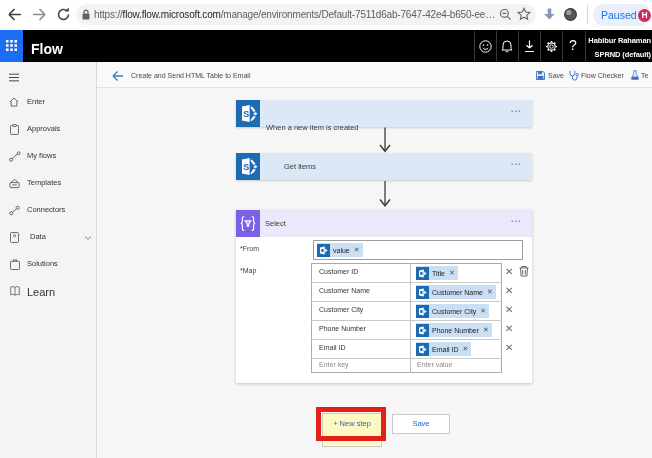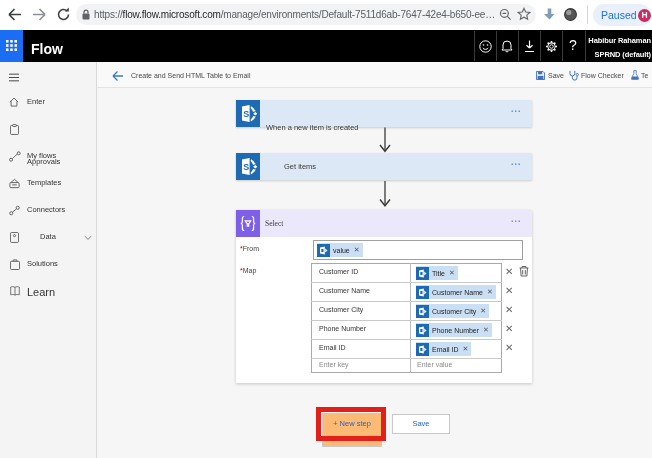--- a/index.html
+++ b/index.html
@@ -150,21 +150,21 @@
 
 <svg class="abs" style="left:9px;top:97px;" width="10" height="10" viewBox="0 0 11 11">
   <path d="M1 5.5 L5.5 1.2 L10 5.5 M2.3 4.7 V10 h6.4 V4.7" stroke="#5a5a5a" stroke-width="1" fill="none"></path>
 </svg>
 <div class="abs" style="left:27px;top:97px;font-size:7.5px;color:#333;">Enter</div>
 
 <svg class="abs" style="left:10px;top:124px;" width="9" height="11" viewBox="0 0 10 12">
   <rect x="0.5" y="1.5" width="9" height="10" rx="1" stroke="#5a5a5a" stroke-width="1" fill="none"></rect>
   <rect x="3" y="0.5" width="4" height="2.2" rx="0.6" stroke="#5a5a5a" stroke-width="1" fill="#f4f4f4"></rect>
 </svg>
-<div class="abs" style="left:27px;top:124px;font-size:7.5px;color:#333;margin-top:33px;">Approvals</div>
+<div class="abs" style="left:27px;top:124px;font-size:7.5px;color:#333;">Approvals</div>
 
 <svg class="abs" style="left:9px;top:151px;" width="12" height="11" viewBox="0 0 13 12">
   <circle cx="2.2" cy="9.5" r="1.6" stroke="#5a5a5a" stroke-width="1" fill="none"></circle>
   <circle cx="10.5" cy="2.5" r="1.6" stroke="#5a5a5a" stroke-width="1" fill="none"></circle>
   <path d="M3.5 8.5 C6 6.5 7 4.5 9 3.5" stroke="#5a5a5a" stroke-width="1" fill="none"></path>
 </svg>
 <div class="abs" style="left:27px;top:151px;font-size:7.5px;color:#333;">My flows</div>
 
 <svg class="abs" style="left:9px;top:178px;" width="11" height="11" viewBox="0 0 12 12">
   <path d="M2 5 L6 1.5 L10 5" stroke="#5a5a5a" stroke-width="1" fill="none"></path>
@@ -177,21 +177,21 @@
   <circle cx="2.5" cy="9" r="1.7" stroke="#5a5a5a" stroke-width="1" fill="none"></circle>
   <circle cx="9.5" cy="3" r="1.7" stroke="#5a5a5a" stroke-width="1" fill="none"></circle>
   <path d="M3.8 7.8 L8.2 4.2" stroke="#5a5a5a" stroke-width="1"></path>
 </svg>
 <div class="abs" style="left:27px;top:205px;font-size:7.5px;color:#333;">Connectors</div>
 
 <svg class="abs" style="left:10px;top:232px;" width="9" height="11" viewBox="0 0 10 12">
   <rect x="0.5" y="0.5" width="9" height="11" rx="1.2" stroke="#5a5a5a" stroke-width="1" fill="none"></rect>
   <circle cx="5" cy="4" r="1.2" stroke="#5a5a5a" stroke-width="0.9" fill="none"></circle>
 </svg>
-<div class="abs" style="left:40px;top:232px;font-size:7.5px;color:#333;">Data</div>
+<div class="abs" style="left:30px;top:232px;font-size:7.5px;color:#333;">Data</div>
 <svg class="abs" style="left:84px;top:235px;" width="8" height="6" viewBox="0 0 8 6">
   <path d="M1 1.2 L4 4.5 L7 1.2" stroke="#888" stroke-width="1" fill="none"></path>
 </svg>
 
 <svg class="abs" style="left:10px;top:259px;" width="10" height="11" viewBox="0 0 11 12">
   <rect x="0.5" y="2.5" width="10" height="9" rx="1" stroke="#5a5a5a" stroke-width="1" fill="none"></rect>
   <path d="M3.5 2.5 V1 h4 v1.5" stroke="#5a5a5a" stroke-width="1" fill="none"></path>
 </svg>
 <div class="abs" style="left:27px;top:259px;font-size:7.5px;color:#333;">Solutions</div>
 
@@ -237,21 +237,21 @@
 <div class="abs" style="left:236px;top:210px;width:296px;height:173px;background:#ffffff;box-shadow:0 1px 3px rgba(0,0,0,0.2);"></div>
 <div class="abs" style="left:236px;top:210px;width:296px;height:27px;background:#ebe8fc;"></div>
 <div class="abs" style="left:236px;top:210px;width:24px;height:27px;background:#7e5fe8;"></div>
 <svg class="abs" style="left:236px;top:210px;" width="24" height="27" viewBox="0 0 24 27">
   <g fill="none" stroke="#fff" stroke-width="1.2">
     <path d="M8.2 6.5 Q6.4 6.5 6.4 8.5 V11.5 Q6.4 13.5 4.8 13.5 Q6.4 13.5 6.4 15.5 V18.5 Q6.4 20.5 8.2 20.5"></path>
     <path d="M15.8 6.5 Q17.6 6.5 17.6 8.5 V11.5 Q17.6 13.5 19.2 13.5 Q17.6 13.5 17.6 15.5 V18.5 Q17.6 20.5 15.8 20.5"></path>
     <path d="M9.3 10.8 H14.7 L12.7 13.8 V16.2 H11.3 V13.8 Z"></path>
   </g>
 </svg>
-<div class="abs" style="left:265px;top:219px;font-size:7.5px;color:#3a3a38;font-family:Liberation Serif, serif;">Select</div>
+<div class="abs" style="left:265px;top:219px;font-size:7.5px;color:#3a3a38;">Select</div>
 <div class="abs" style="left:511px;top:214px;font-size:9px;letter-spacing:1px;color:#8a7ad0;font-weight:bold;">...</div>
 
 <div class="abs" style="left:240px;top:245px;font-size:7px;"><span style="color:#c00;">*</span><span style="color:#444;">From</span></div>
 <div class="abs" style="left:313px;top:240px;width:210px;height:20px;background:#fff;border:1px solid #9f9f9f;"></div>
 <div class="abs" style="left:317px;top:243px;height:14px;background:#cadff4;display:flex;align-items:center;padding-right:3px;">
   <svg width="13" height="13" viewBox="0 0 13 13" style="margin-right:3px;">
     <rect width="13" height="13" fill="#1b6ab3"></rect>
     <path d="M3 3.4 L7.8 2.4 V10.6 L3 9.6 Z" fill="#fff"></path>
     <path d="M8.2 4.6 L10.6 6.5 L8.2 8.4 Z" fill="#fff"></path>
     <rect x="4.3" y="5" width="2.2" height="3" fill="#1b6ab3"></rect>
@@ -333,16 +333,16 @@
 <div class="abs xdel" style="left:505px;top:285px;">✕</div>
 <div class="abs xdel" style="left:505px;top:304px;">✕</div>
 <div class="abs xdel" style="left:505px;top:323px;">✕</div>
 <div class="abs xdel" style="left:505px;top:342px;">✕</div>
 
 <svg class="abs" style="left:518px;top:265px;" width="12" height="12" viewBox="0 0 11 12">
   <path d="M1 3 h9 M3.5 3 V1.5 h4 V3 M2 3 l0.6 8 h5.8 L9 3" stroke="#555" stroke-width="0.9" fill="none"></path>
   <path d="M4.2 5 v4.5 M6.8 5 v4.5" stroke="#555" stroke-width="0.9"></path>
 </svg>
 
-<div class="abs" style="left:322px;top:413px;width:60px;height:34px;background:#fdba74;border:1px solid #c9c9c9;font-size:7.5px;color:#2266cc;text-align:center;line-height:20px;">+ New step</div>
+<div class="abs" style="left:322px;top:413px;width:60px;height:34px;background:#fef9c3;border:1px solid #c9c9c9;font-size:7.5px;color:#2266cc;text-align:center;line-height:20px;">+ New step</div>
 <div class="abs" style="left:392px;top:414px;width:58px;height:20px;background:#fff;border:1px solid #c9c9c9;font-size:7.5px;color:#2266cc;text-align:center;line-height:18px;">Save</div>
 
 <div class="abs" style="left:316px;top:407px;width:70px;height:34px;border:5px solid #e31f1a;"></div>
 
 </body></html>

